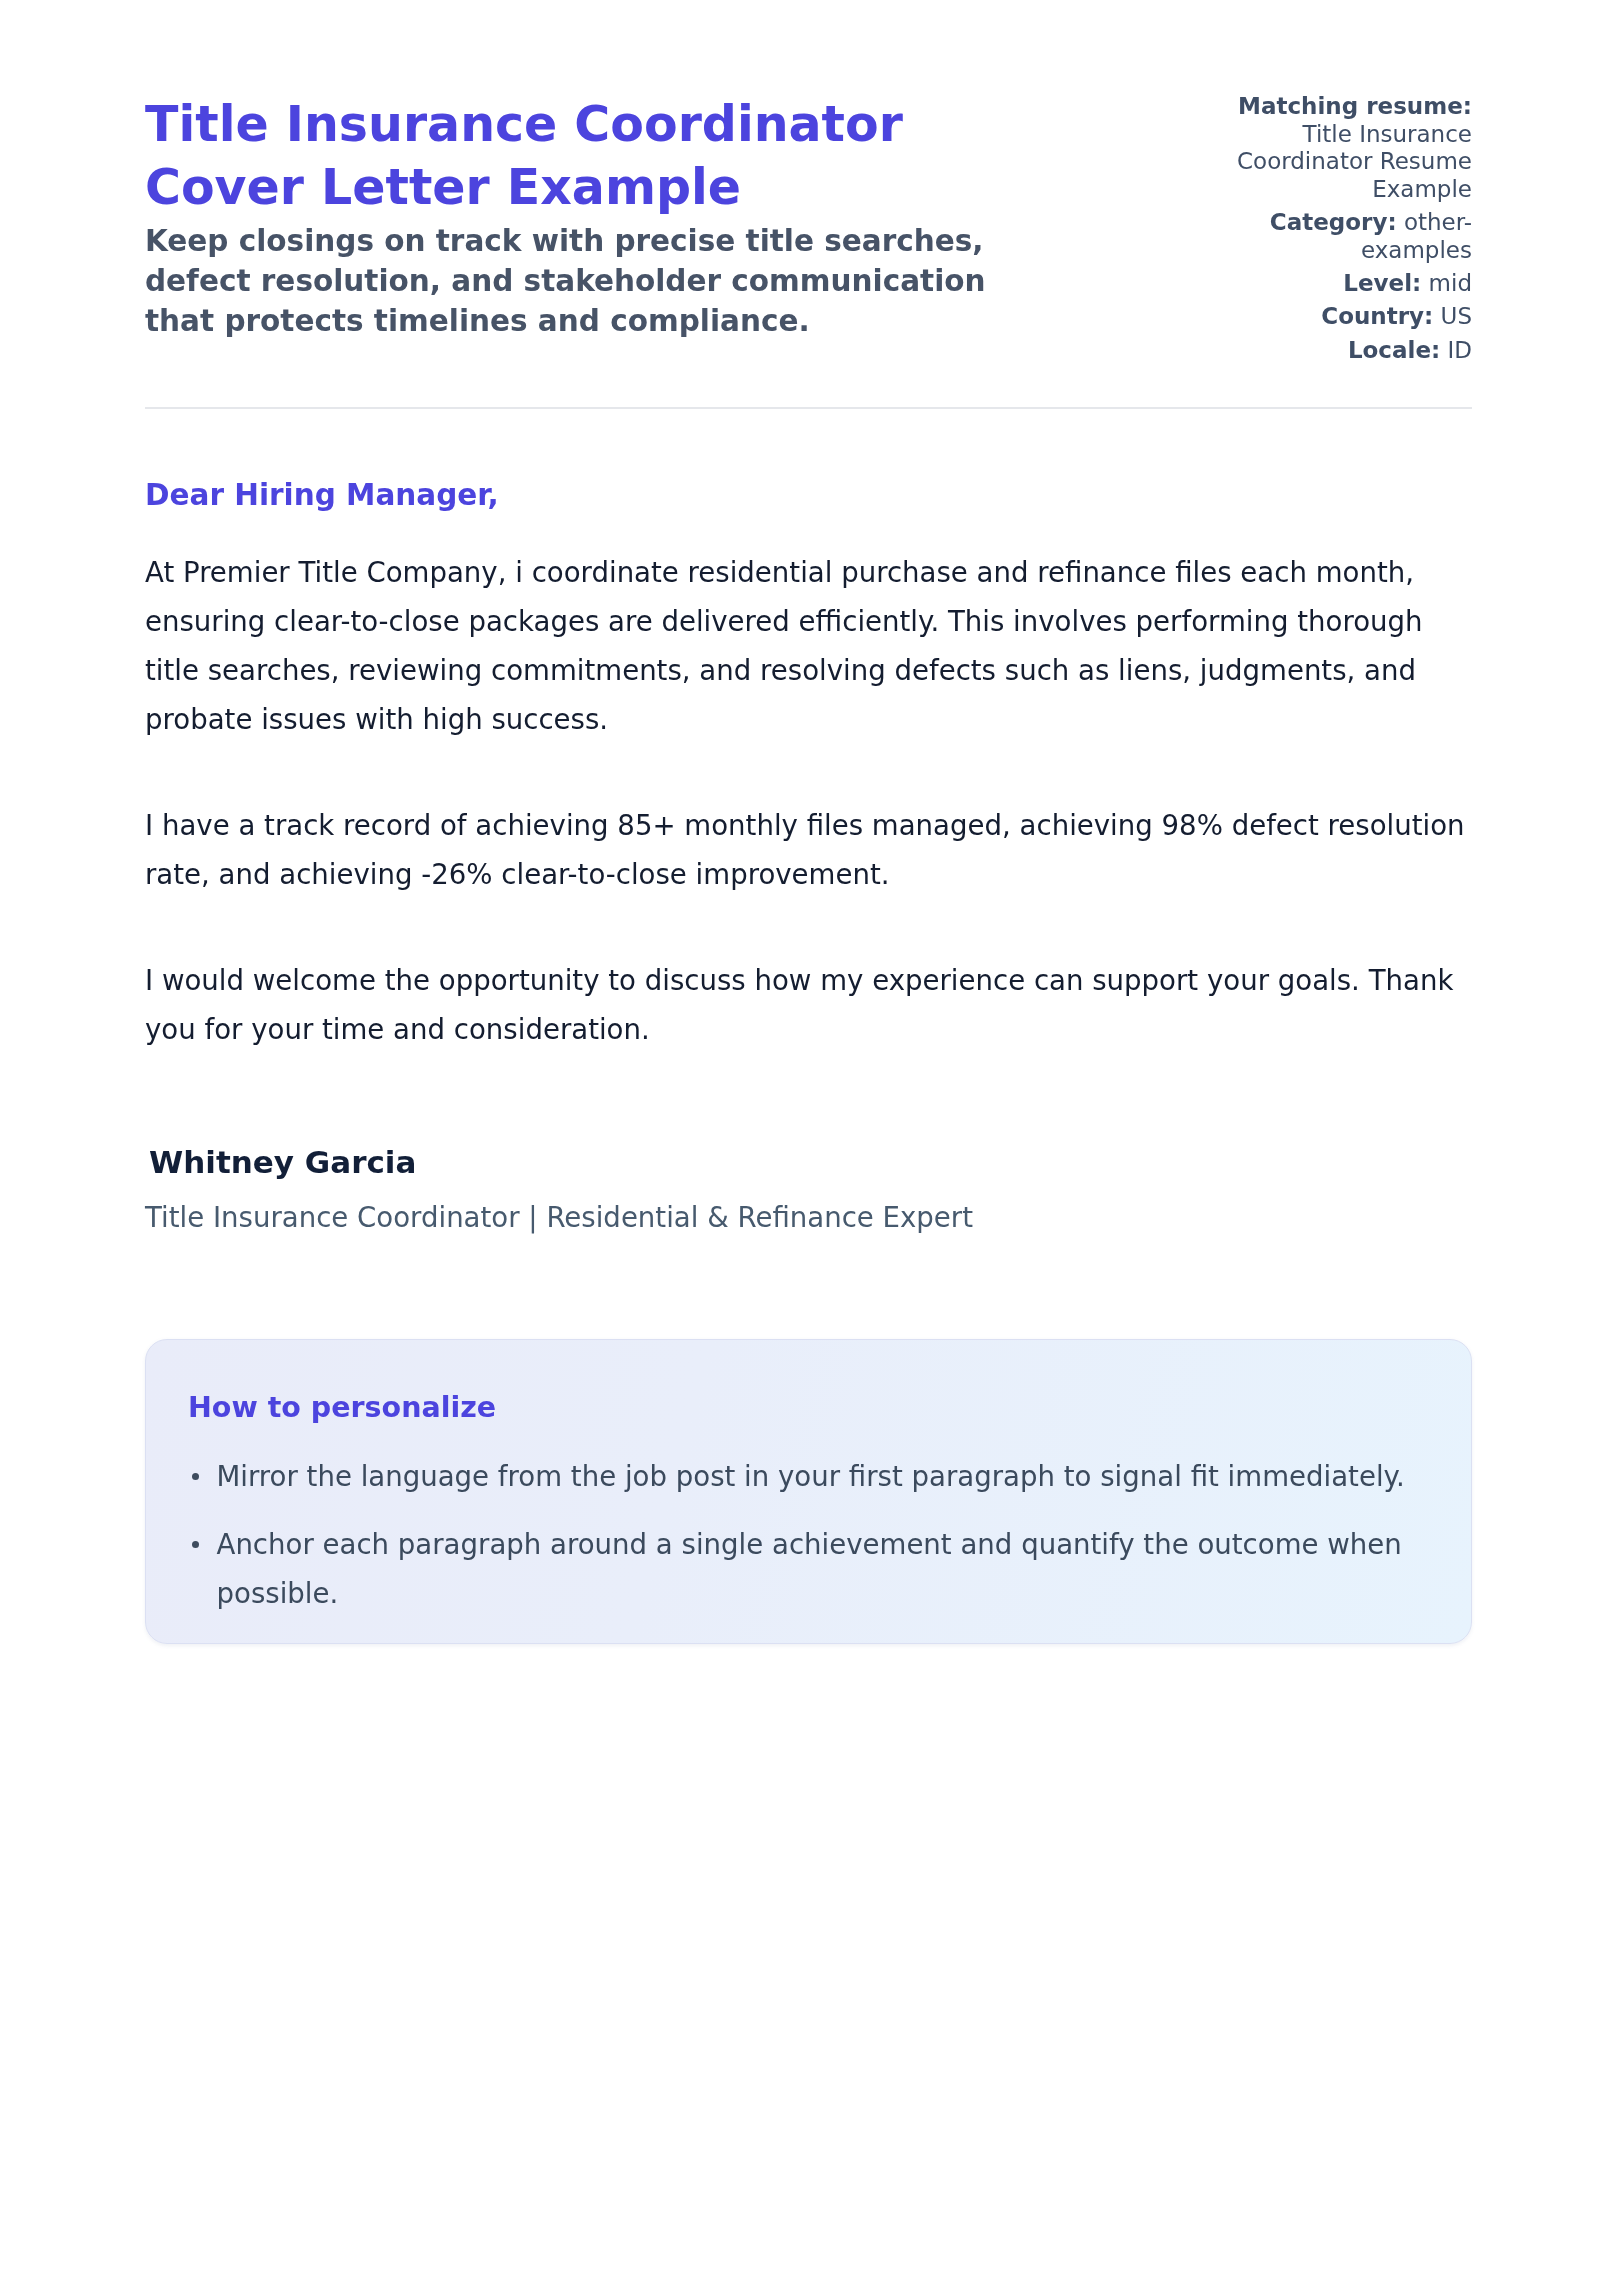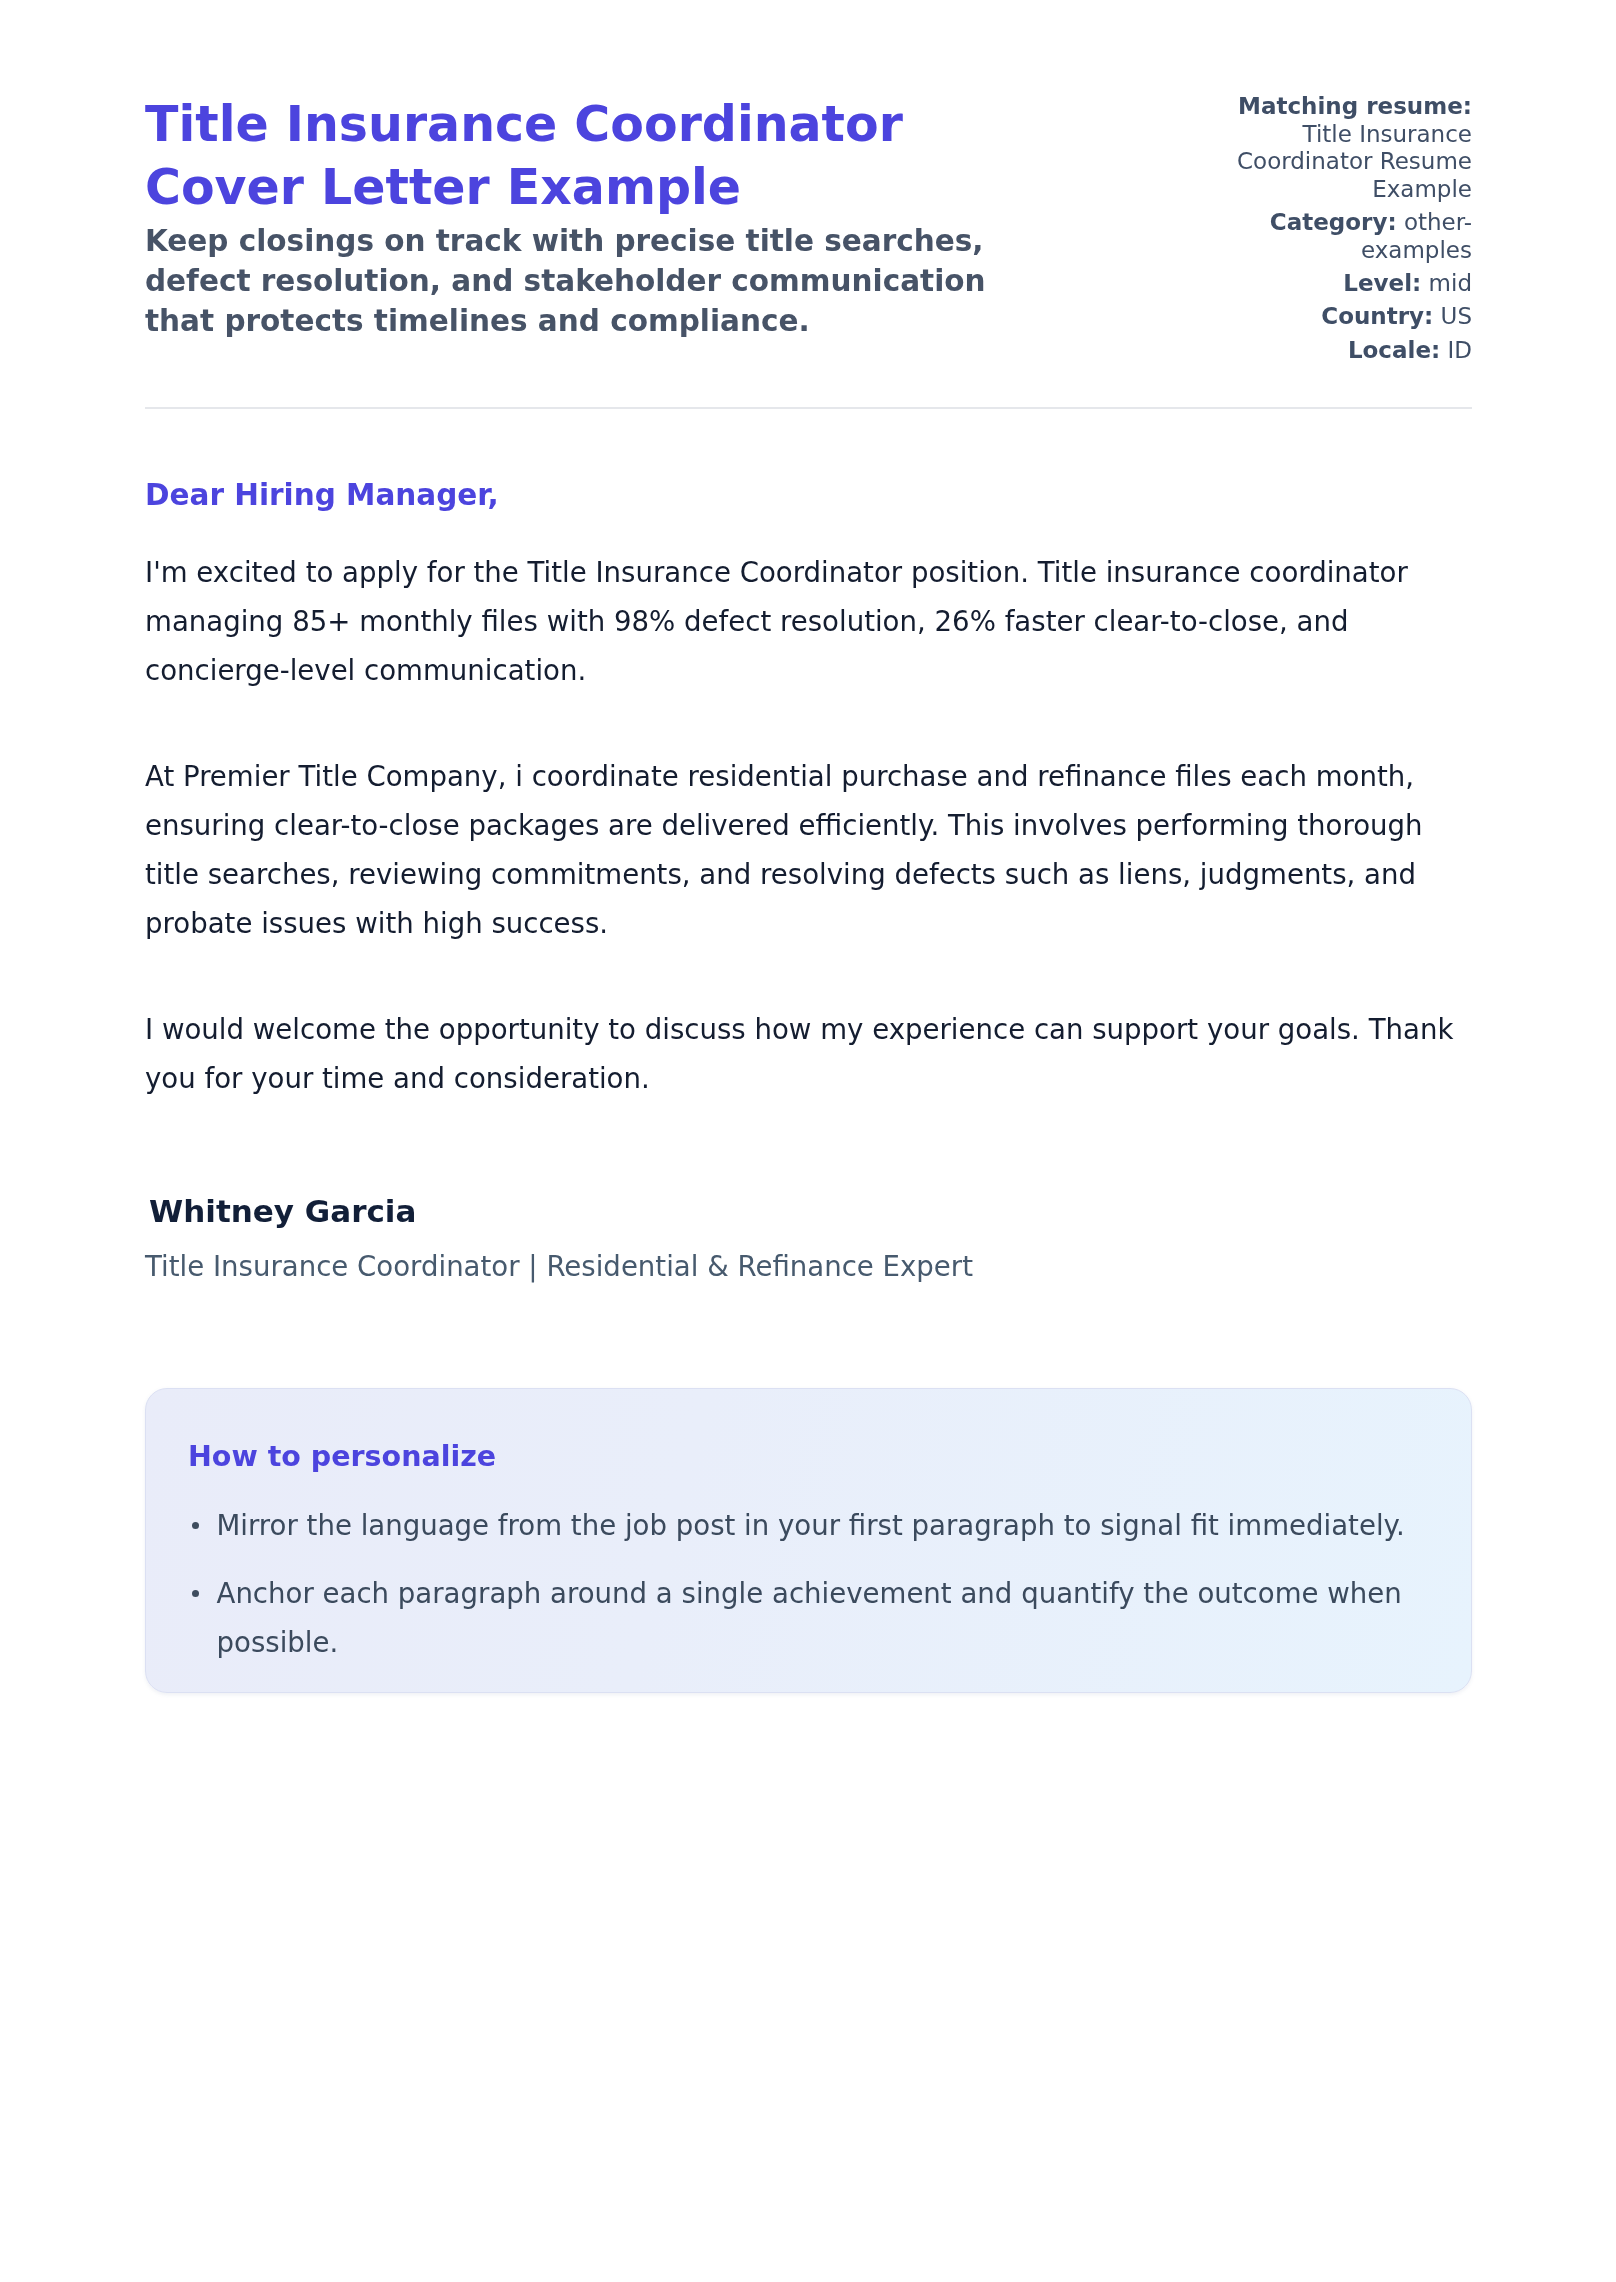--- a/index.html
+++ b/index.html
@@ -109,22 +109,22 @@
         <span>ID</span>
       </div>
     </aside>
   </header>
 
   <hr class="divider">
 
   <section>
     <p class="salutation">Dear Hiring Manager,</p>
 
-    <p class="bodytext">I'm excited to apply for the Title Insurance Coordinator position. Title insurance coordinator managing 85+ monthly files with 98% defect resolution, 26% faster clear-to-close, and concierge-level communication.</p>
     <p class="bodytext">At Premier Title Company, i coordinate residential purchase and refinance files each month, ensuring clear-to-close packages are delivered efficiently. This involves performing thorough title searches, reviewing commitments, and resolving defects such as liens, judgments, and probate issues with high success.</p>
+    <p class="bodytext">I have a track record of achieving 85+ monthly files managed, achieving 98% defect resolution rate, and achieving -26% clear-to-close improvement.</p>
     <p class="bodytext">I would welcome the opportunity to discuss how my experience can support your goals. Thank you for your time and consideration.</p>
 
     <div class="signature">
       <p class="sig-name">Whitney Garcia</p>
       <p class="sig-role">Title Insurance Coordinator | Residential &amp; Refinance Expert</p>
     </div>
   </section>
 
   <section class="tips">
     <h2>How to personalize</h2>

